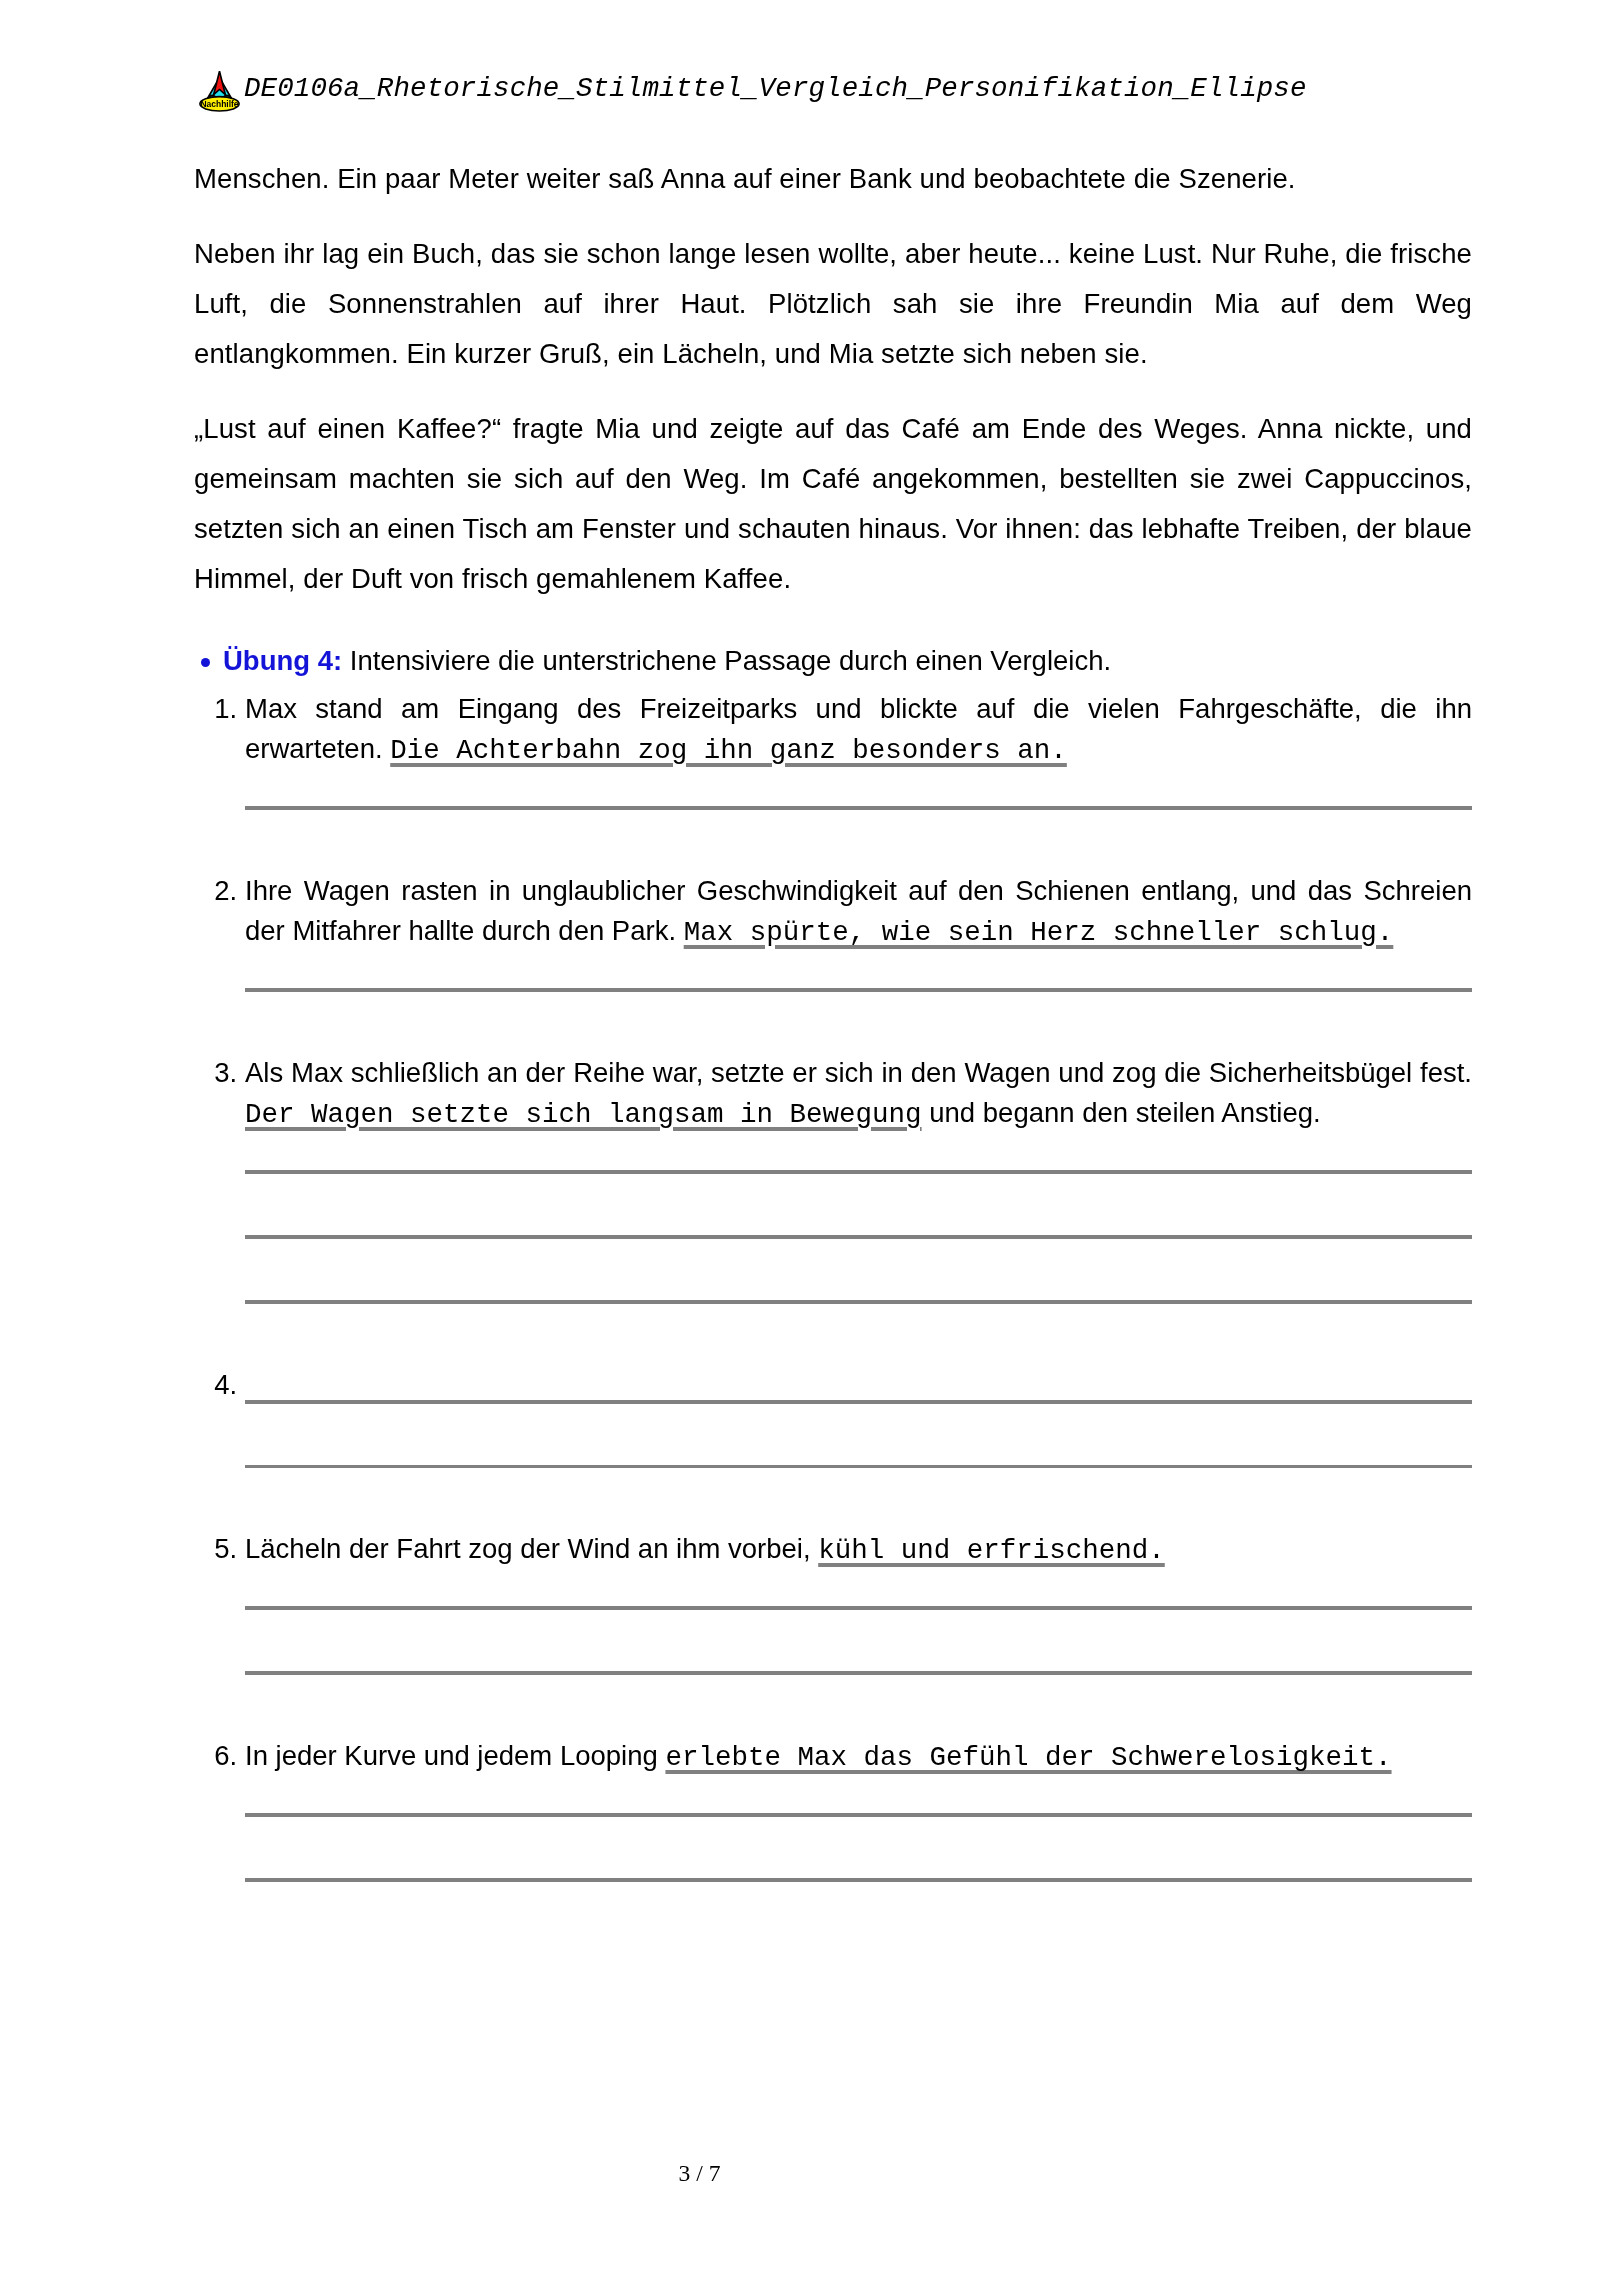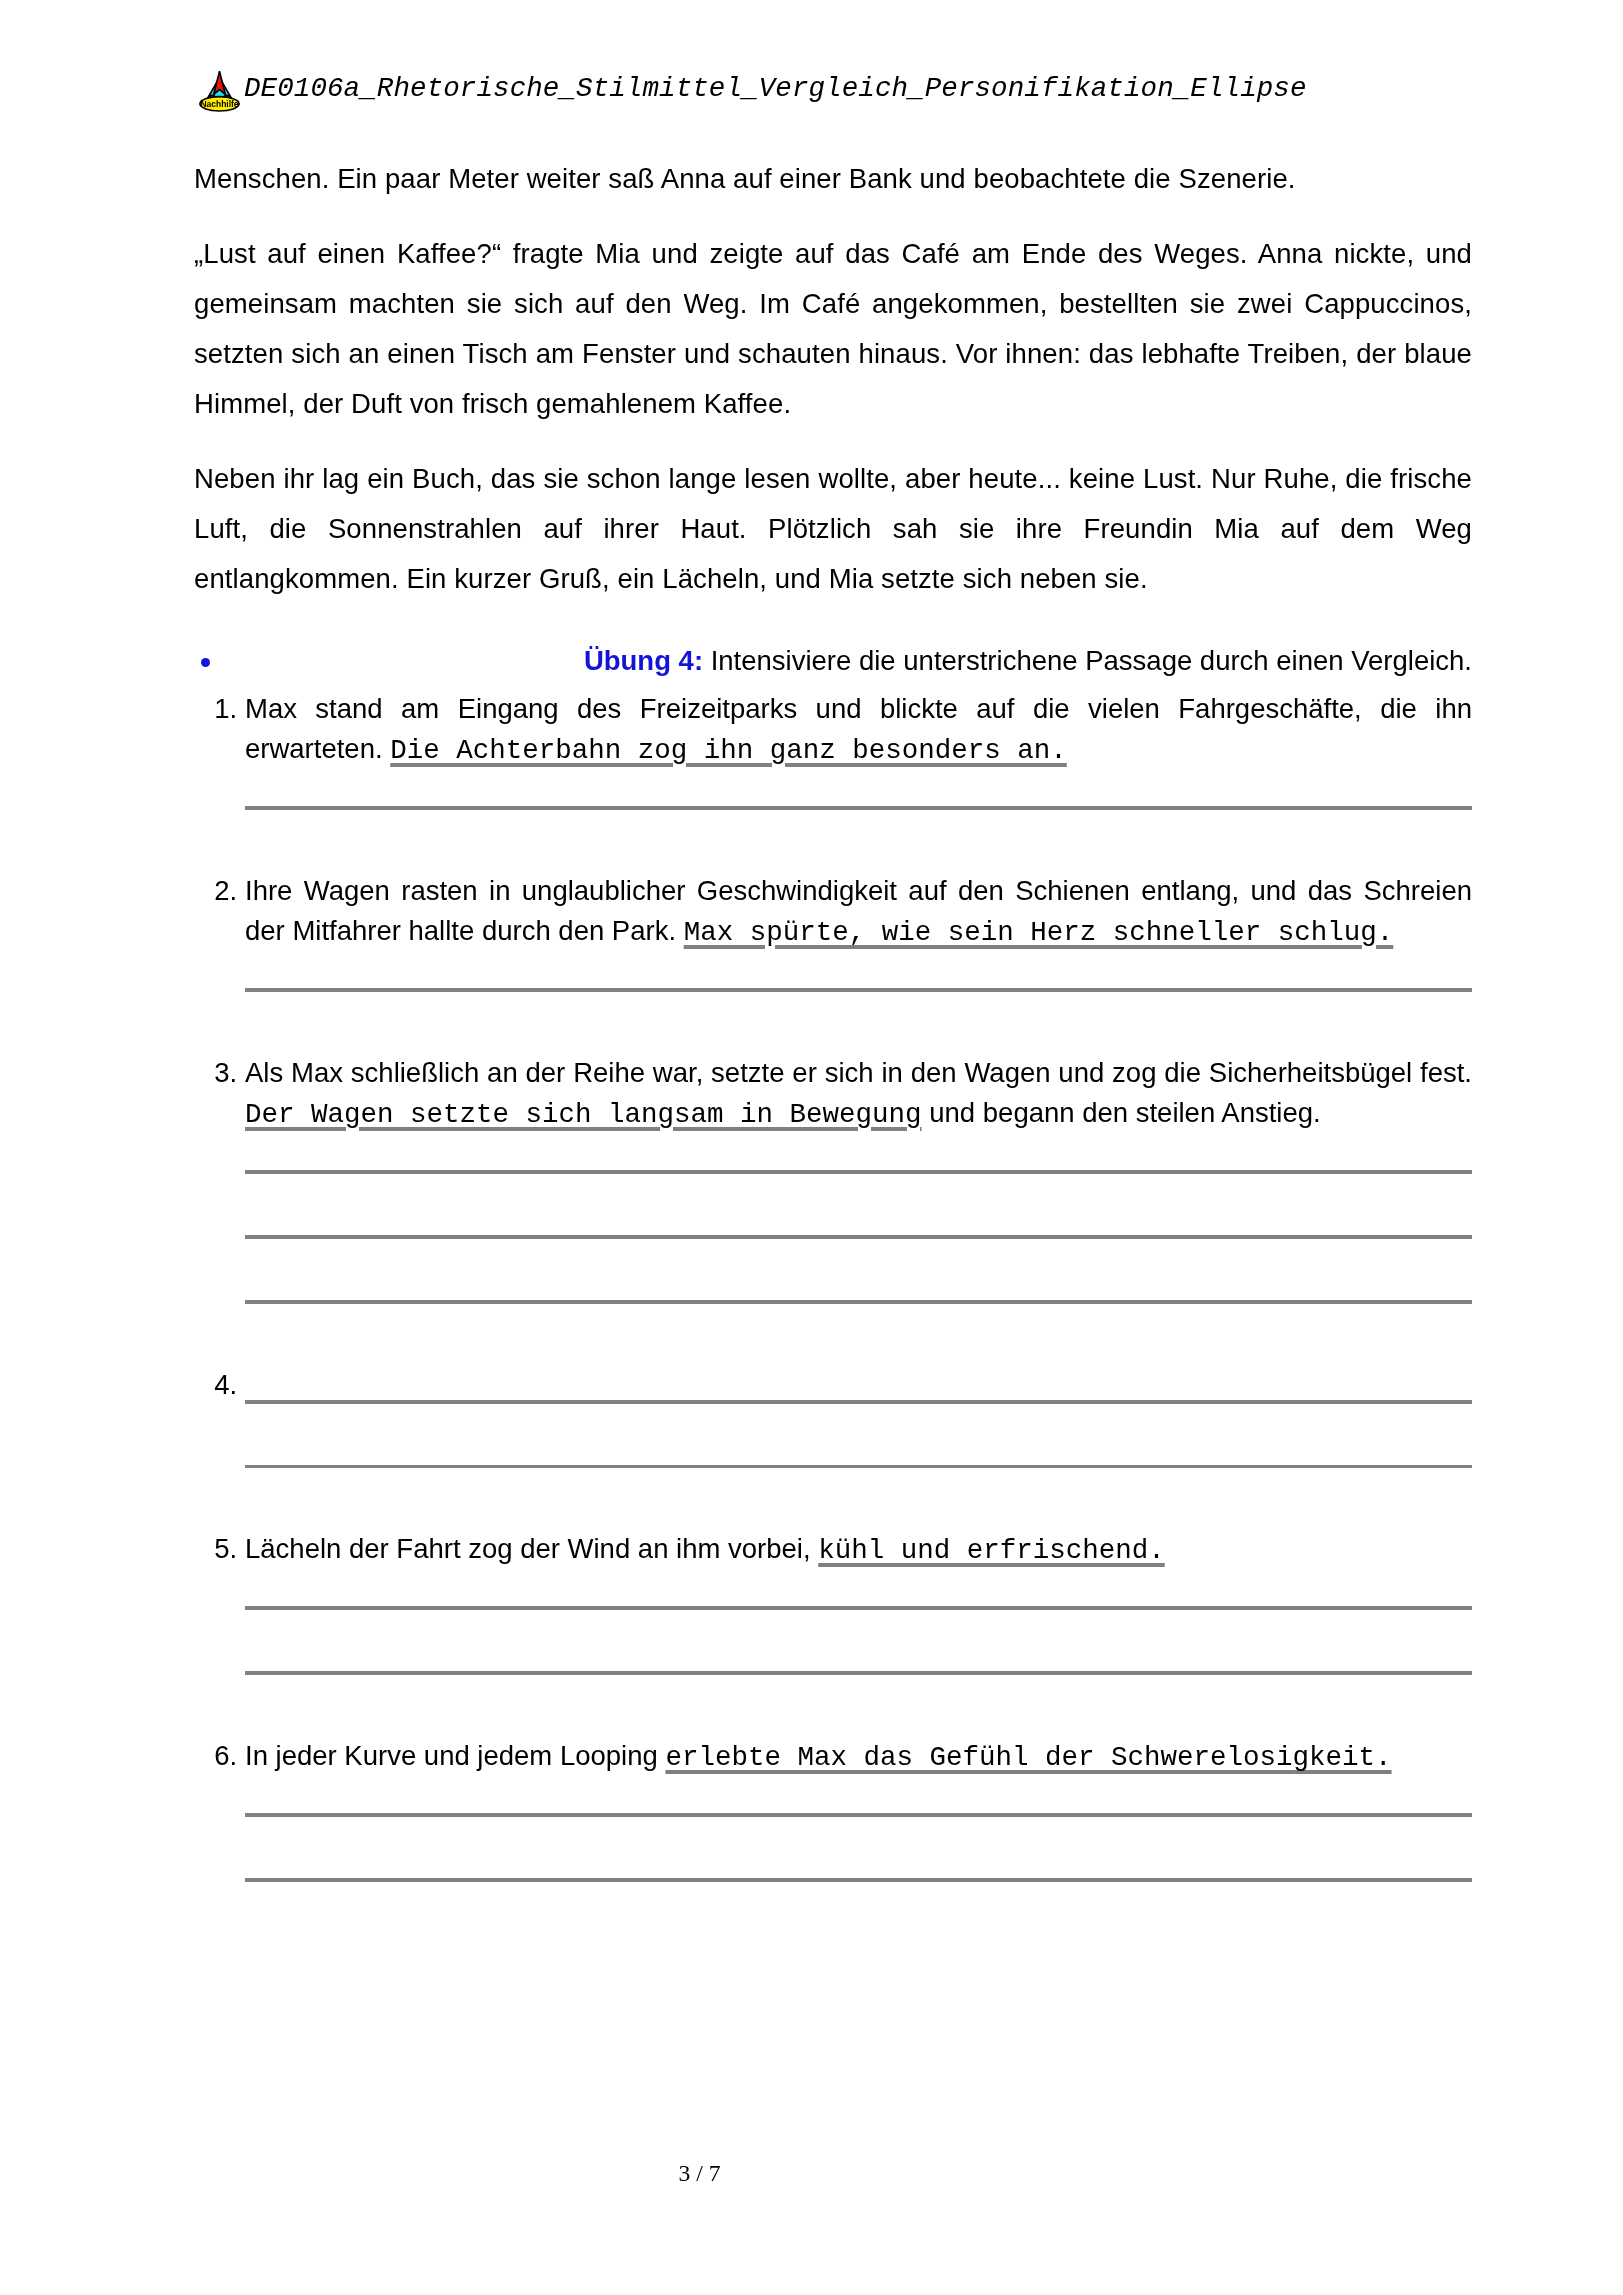--- a/index.html
+++ b/index.html
@@ -73,21 +73,20 @@
   p.para:last-of-type { margin-bottom: 0; }
 
   
   .exercise-heading {
     position: relative;
     margin: 37px 0 9.2px 0;
     padding-left: 29px;
     font-size: 27.5px;
     line-height: 39px;
     color: #000000;
-    text-align: right;
   }
   .exercise-bullet {
     position: absolute;
     left: 6.5px;
     top: 17px;
     width: 9.2px;
     height: 9.2px;
     border-radius: 50%;
     background: #1414d8;
   }
@@ -171,22 +170,22 @@
         <ellipse cx="36" cy="58" rx="30" ry="11" fill="#ffee00" stroke="#000000" stroke-width="2.5"></ellipse>
         <text x="36" y="63" font-family="Liberation Sans, sans-serif" font-size="13" font-weight="bold" text-anchor="middle" fill="#000000">Nachhilfe</text>
       </svg>
     </div>
     <div class="header-title">DE0106a_Rhetorische_Stilmittel_Vergleich_Personifikation_Ellipse</div>
   </div>
 
   <div class="content">
 
     <p class="para">Menschen. Ein paar Meter weiter saß Anna auf einer Bank und beobachtete die Szenerie.</p>
+    <p class="para">Neben ihr lag ein Buch, das sie schon lange lesen wollte, aber heute... keine Lust. Nur Ruhe, die frische Luft, die Sonnenstrahlen auf ihrer Haut. Plötzlich sah sie ihre Freundin Mia auf dem Weg entlangkommen. Ein kurzer Gruß, ein Lächeln, und Mia setzte sich neben sie.</p>
     <p class="para">„Lust auf einen Kaffee?“ fragte Mia und zeigte auf das Café am Ende des Weges. Anna nickte, und gemeinsam machten sie sich auf den Weg. Im Café angekommen, bestellten sie zwei Cappuccinos, setzten sich an einen Tisch am Fenster und schauten hinaus. Vor ihnen: das lebhafte Treiben, der blaue Himmel, der Duft von frisch gemahlenem Kaffee.</p>
-    <p class="para">Neben ihr lag ein Buch, das sie schon lange lesen wollte, aber heute... keine Lust. Nur Ruhe, die frische Luft, die Sonnenstrahlen auf ihrer Haut. Plötzlich sah sie ihre Freundin Mia auf dem Weg entlangkommen. Ein kurzer Gruß, ein Lächeln, und Mia setzte sich neben sie.</p>
 
     <div class="exercise-heading">
       <span class="exercise-bullet"></span><span class="exercise-label">Übung 4:</span><span>&nbsp;</span><span class="exercise-desc">Intensiviere die unterstrichene Passage durch einen Vergleich.</span>
     </div>
 
     <ol class="qlist">
 
       <li class="qitem">
         <div class="qtext">
           <span class="qnum">1.</span><span>Max stand am Eingang des Freizeitparks und blickte auf die vielen Fahrgeschäfte, die ihn erwarteten. </span><span class="u">Die Achterbahn zog ihn ganz besonders an.</span><span></span>

